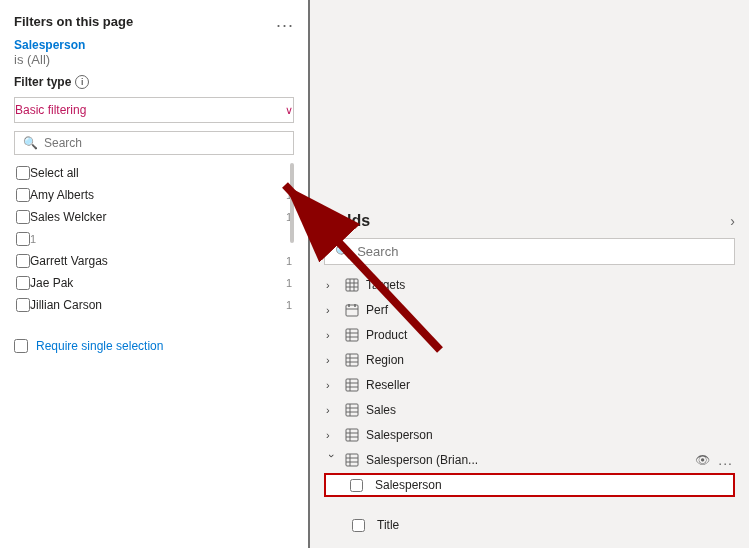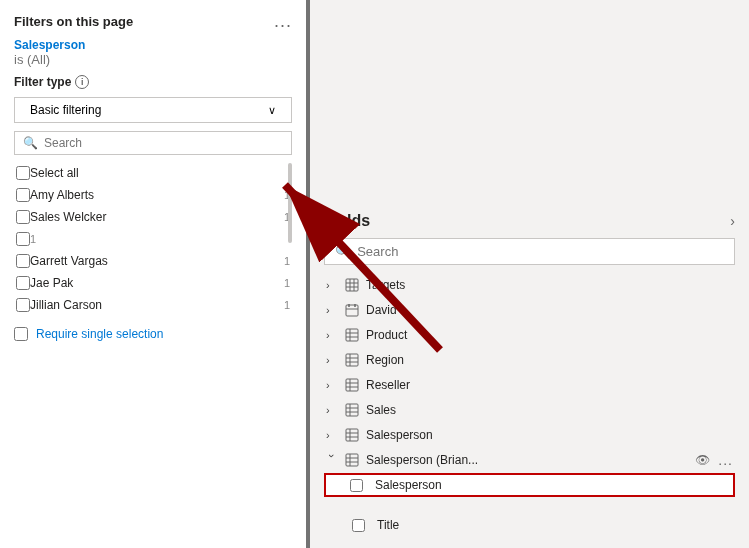--- a/index.html
+++ b/index.html
@@ -10,21 +10,21 @@
       display: flex;
       width: 749px;
       height: 548px;
       overflow: hidden;
     }
 
     
     .left-panel {
       width: 310px;
       background: #fff;
-      border-right: 4px solid #737373;
+      border-right: 2px solid #737373;
       padding: 12px 14px;
       display: flex;
       flex-direction: column;
       gap: 8px;
     }
 
     .panel-header {
       display: flex;
       justify-content: space-between;
       align-items: center;
@@ -75,25 +75,25 @@
       font-size: 9px;
       color: #666;
       cursor: pointer;
     }
 
     .filter-type-dropdown {
       display: flex;
       align-items: center;
       justify-content: space-between;
       border: 1px solid #c8c6c4;
-      padding: 5px 15px;
+      padding: 5px 0;
       background: #fff;
       cursor: pointer;
       font-size: 12px;
-      color: #000000;
+      color: #be185d;
     }
 
     .search-box {
       display: flex;
       align-items: center;
       gap: 6px;
       border: 1px solid #c8c6c4;
       padding: 4px 8px;
       background: #fff;
     }
@@ -153,21 +153,21 @@
       width: 4px;
       height: 80px;
       background: #c8c6c4;
       border-radius: 2px;
     }
 
     .require-single {
       display: flex;
       align-items: flex-start;
       gap: 8px;
-      margin-top: 4px;
+      margin-top: 16px;
     }
 
     .require-single input[type="checkbox"] {
       width: 14px;
       height: 14px;
       cursor: pointer;
     }
 
     .require-single-label {
       font-size: 12px;
@@ -419,21 +419,21 @@
       <div class="field-item">
         <span class="field-chevron">›</span>
         <span class="field-icon">
           <svg width="14" height="14" viewBox="0 0 14 14" fill="none" xmlns="http://www.w3.org/2000/svg">
             <rect x="1" y="2" width="12" height="11" rx="1" stroke="#666" stroke-width="1" fill="none"></rect>
             <line x1="1" y1="6" x2="13" y2="6" stroke="#666" stroke-width="1"></line>
             <line x1="4" y1="1" x2="4" y2="4" stroke="#666" stroke-width="1.5"></line>
             <line x1="10" y1="1" x2="10" y2="4" stroke="#666" stroke-width="1.5"></line>
           </svg>
         </span>
-        <span class="field-label">David</span>
+        <span class="field-label">Perf</span>
       </div>
 
       <div class="field-item">
         <span class="field-chevron">›</span>
         <span class="field-icon">
           <svg width="14" height="14" viewBox="0 0 14 14" fill="none" xmlns="http://www.w3.org/2000/svg">
             <rect x="1" y="1" width="12" height="12" rx="1" stroke="#666" stroke-width="1" fill="none"></rect>
             <line x1="1" y1="5" x2="13" y2="5" stroke="#666" stroke-width="1"></line>
             <line x1="1" y1="9" x2="13" y2="9" stroke="#666" stroke-width="1"></line>
             <line x1="5" y1="1" x2="5" y2="13" stroke="#666" stroke-width="1"></line>

